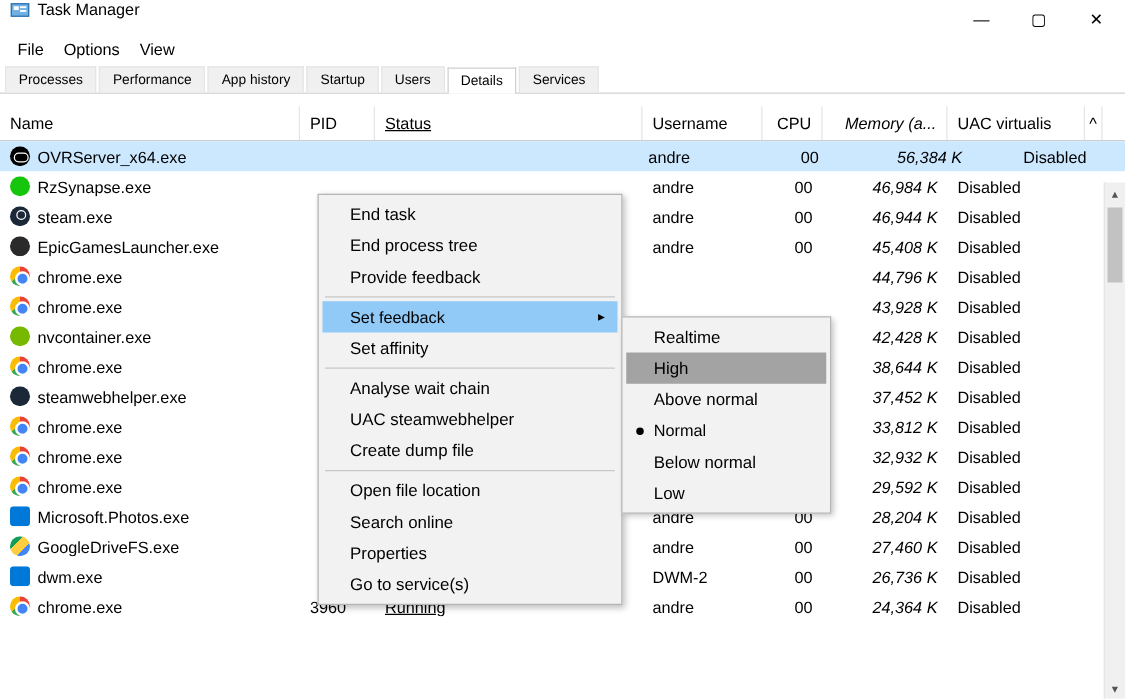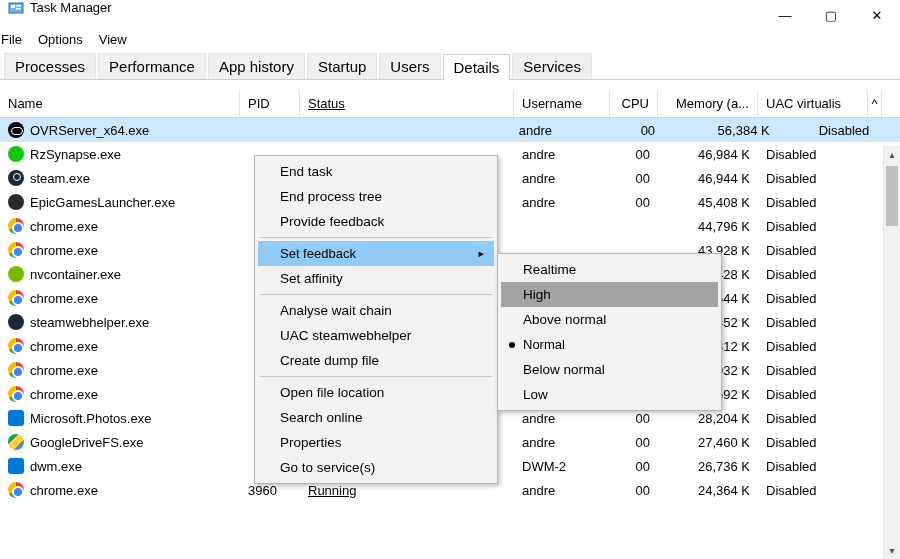--- a/index.html
+++ b/index.html
@@ -6,43 +6,43 @@
   body { margin: 0; background: #fff; width: 900px; height: 559px; overflow: hidden; position: relative; }
 
   
   .titlebar { height: 30px; display: flex; padding-left: 8px; }
   .titlebar .app-icon { width: 16px; height: 16px; margin-right: 6px; display:inline-flex; align-items:center; justify-content:center; }
   .titlebar .title { font-size: 13px; }
   .win-controls { position: absolute; right: 0; top: 0; display: flex; }
   .win-btn { width: 46px; height: 30px; display:flex; align-items:center; justify-content:center; font-family: "Segoe UI Symbol", sans-serif; font-size: 13px; }
 
   
-  .menubar { display: flex; gap: 16px; padding: 2px 10px 6px 1px; }
+  .menubar { display: flex; gap: 16px; padding: 2px 10px 6px 14px; }
   .menubar span { font-size: 13px; }
 
   
   .tabs { display: flex; border-bottom: 1px solid #d0d0d0; padding-left: 4px; }
-  .tab { padding: 4px 10px; border: 1px solid transparent; border-bottom: none; font-size: 15px; margin-right: 2px; }
+  .tab { padding: 4px 10px; border: 1px solid transparent; border-bottom: none; font-size: 11px; margin-right: 2px; }
   .tab.active { border-color: #d0d0d0; background: #fff; position: relative; top: 1px; }
   .tab:not(.active) { background: #f0f0f0; border-color: #e5e5e5; }
 
   
   .grid-header { display:flex; border-bottom: 1px solid #d0d0d0; margin-top: 10px; }
   .hcell { padding: 6px 8px; border-right: 1px solid #e5e5e5; font-size: 13px; white-space: nowrap; overflow:hidden; }
 
   
   .row { display:flex; height: 24px; align-items:center; }
   .row.selected { background: #cce8ff; gap: 33px; }
   .cell { padding: 0 8px; white-space: nowrap; overflow:hidden; font-size: 13px; }
   .col-name   { width: 240px; display:flex; align-items:center; gap:6px; }
   .col-pid    { width: 60px; text-align:left; }
   .col-status { width: 214px; text-decoration: underline; }
   .col-user   { width: 96px; }
   .col-cpu    { width: 48px; text-align:right; }
-  .col-mem    { width: 100px; text-align:right; }
+  .col-mem    { width: 100px; text-align:right;font-style:italic; }
   .col-uac    { width: 110px; }
 
   .proc-icon { width:16px; height:16px; display:inline-block; border-radius:8px; }
   .ic-oculus  { background:#000; border-radius:50%; position:relative; }
   .ic-oculus::after{content:"";position:absolute;left:3px;top:5px;width:10px;height:6px;border:1.5px solid #fff;border-radius:4px;}
   .ic-razer   { background:#16c60c; border-radius:50%; }
   .ic-steam   { background:#1b2838; border-radius:50%; position:relative;}
   .ic-steam::after{content:"";position:absolute;left:5px;top:3px;width:6px;height:6px;border:1.5px solid #fff;border-radius:50%;}
   .ic-epic    { background:#2a2a2a; }
   .ic-chrome  { background: conic-gradient(#ea4335 0 120deg,#34a853 120deg 240deg,#fbbc05 240deg 360deg); border-radius:50%; position:relative;}
@@ -60,21 +60,21 @@
   .vscroll .thumb{position:absolute;left:2px;right:2px;top:20px;height:60px;background:#c2c2c2;}
 
   
   .context-menu { position:absolute; left:254px; top:155px; width:244px; background:#f2f2f2; border:1px solid #b5b5b5; box-shadow:2px 2px 5px rgba(0,0,0,.25); padding:3px; z-index:10; }
   .cm-item { padding: 5px 22px; font-size:13.5px; position:relative; }
   .cm-item.sel { background:#91c9f7; }
   .cm-sep { height:1px; background:#c8c8c8; margin:3px 2px; }
   .cm-arrow { position:absolute; right:10px; top:6px; font-size:11px; }
 
   
-  .sub-menu { position:absolute; left:497px; top:253px; width:225px; background:#f2f2f2; border:1px solid #b5b5b5; box-shadow:2px 2px 5px rgba(0,0,0,.25); padding:3px; z-index:11; }
+  .sub-menu { position:absolute; left:497px; top:253px; width:168px; background:#f2f2f2; border:1px solid #b5b5b5; box-shadow:2px 2px 5px rgba(0,0,0,.25); padding:3px; z-index:11; }
   .sm-item { padding:5px 22px; font-size:13.5px; position:relative;}
   .sm-item.sel { background:#a3a3a3; }
   .sm-bullet { position:absolute; left:6px; top:8px; width:10px; height:10px; display:flex; align-items:center; justify-content:center;}
   .sm-bullet::after{content:"";width:6px;height:6px;background:#000;border-radius:50%;}
 </style>
 </head>
 <body>
 
 <div class="titlebar">
   <span class="app-icon">

